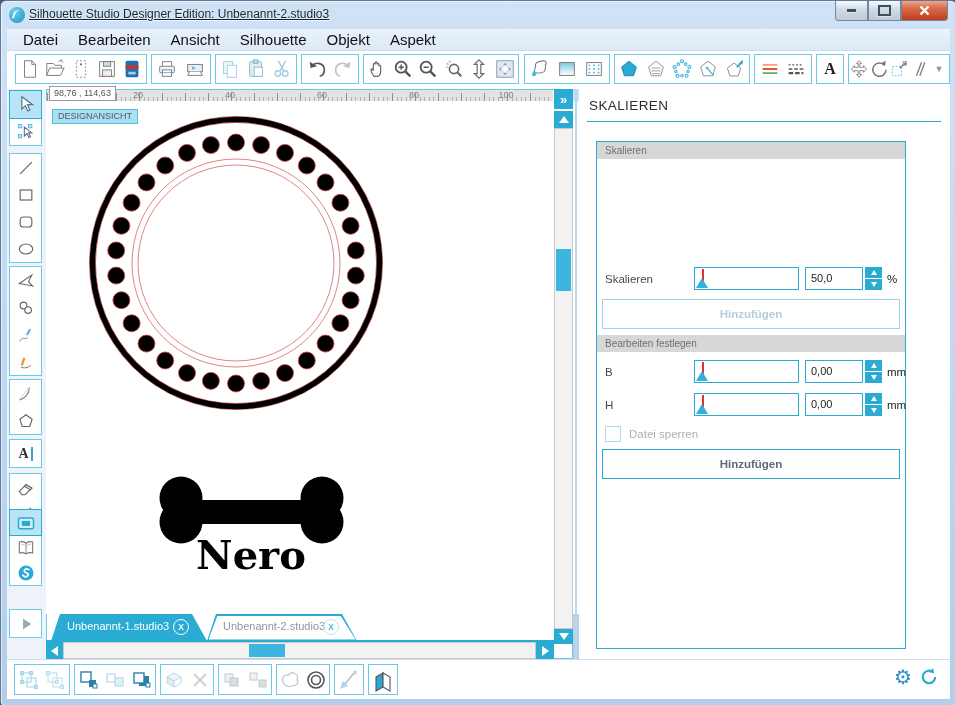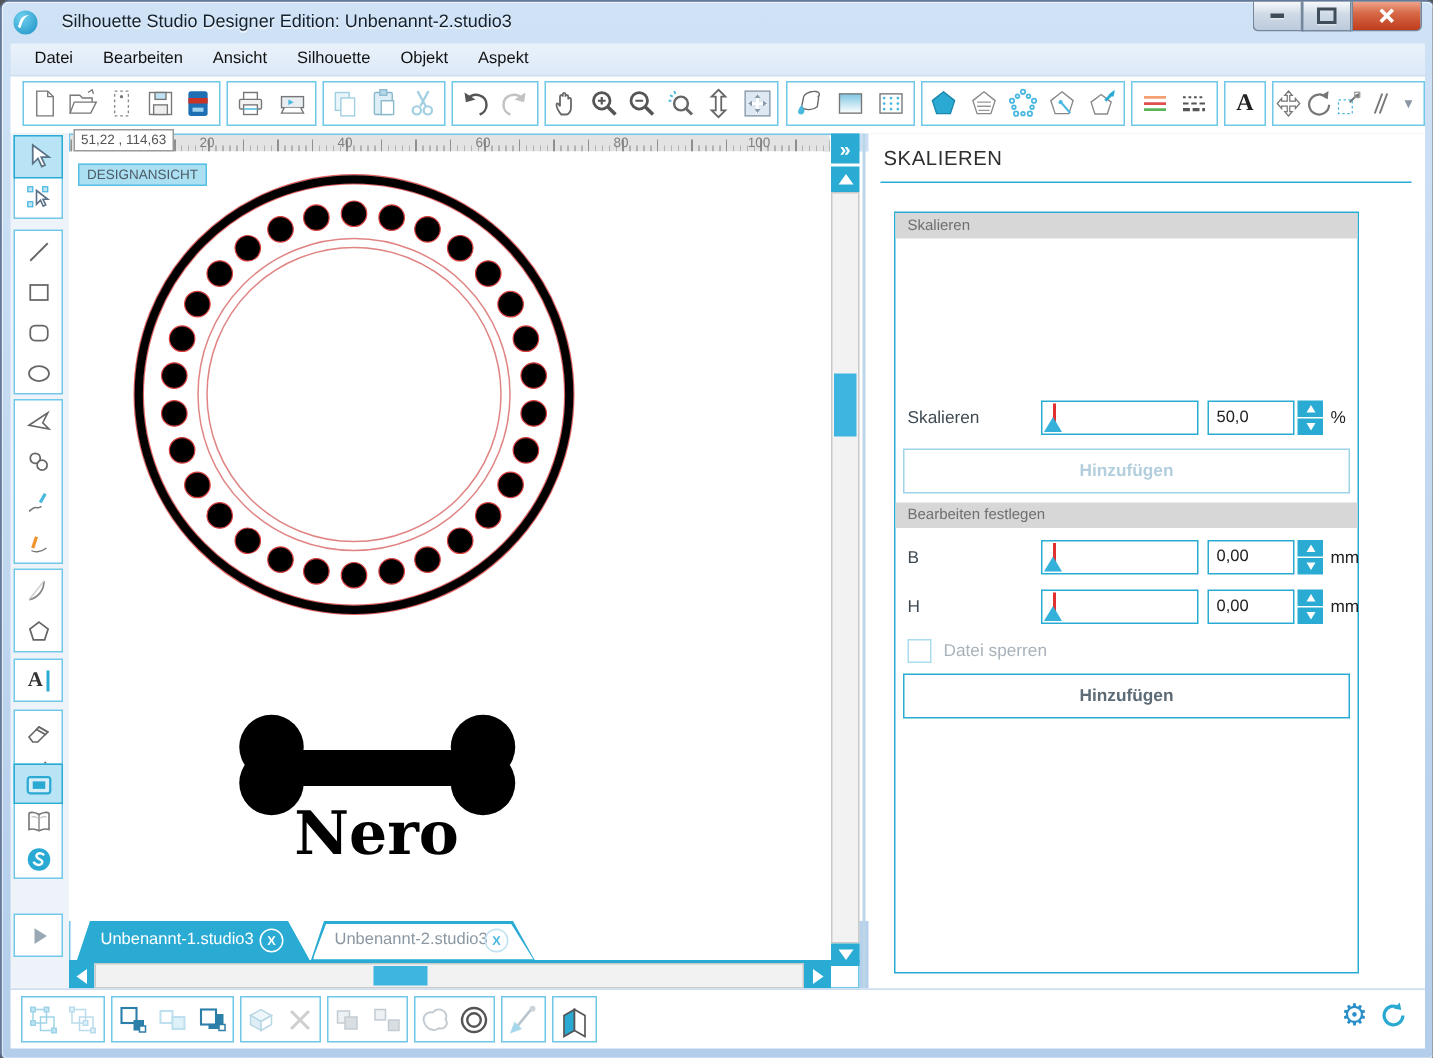--- a/index.html
+++ b/index.html
@@ -6,32 +6,32 @@
   .win{position:relative;width:955px;height:705px;background:linear-gradient(#cfe2f6,#b3cdea);
        border:1px solid #62799a;border-radius:6px 6px 5px 5px;overflow:hidden;
        box-shadow:inset 0 0 0 1px rgba(255,255,255,.55);}
   .abs{position:absolute;}
   
   .titlebar{left:0;top:0;width:955px;height:28px;}
   .title-logo{left:8px;top:6px;width:16px;height:16px;border-radius:50%;
       background:radial-gradient(circle at 35% 30%,#6fd0ee,#1b90c4);}
   .title-logo:after{content:"";position:absolute;left:4px;top:3px;width:8px;height:10px;
       border-left:2.5px solid #fff;border-radius:6px 0 6px 0;transform:rotate(18deg);}
-  .title-text{left:40px;top:6px;font-size:12px;color:#15222e;text-shadow:0 1px 0 rgba(255,255,255,.7);}
+  .title-text{left:28px;top:6px;font-size:12px;color:#15222e;text-shadow:0 1px 0 rgba(255,255,255,.7);text-decoration:underline;}
   .winbtns{right:8px;top:0;height:19px;display:flex;}
   .wbtn{width:31px;height:19px;border:1px solid #77879b;border-top:none;background:linear-gradient(#f7fafc,#cfdae6 45%,#bccadb);
         display:flex;align-items:center;justify-content:center;}
   .wbtn.first{border-radius:0 0 0 4px;}
   .wbtn.close{width:45px;background:linear-gradient(#f1a58c,#d66a48 40%,#c03c1c);border-radius:0 0 4px 0;}
   .glyph-min{width:9px;height:3px;background:#3f4c59;box-shadow:0 1px 0 rgba(255,255,255,.5);}
   .glyph-max{width:9px;height:7px;border:2px solid #3f4c59;box-shadow:0 1px 0 rgba(255,255,255,.4);}
   
   .menubar{left:6px;top:28px;width:943px;height:22px;background:linear-gradient(#eaf2fb,#dcE9f7);
       display:flex;align-items:center;padding-left:6px;box-sizing:border-box;border-bottom:1px solid #cddcee;}
-  .menu-item{font-size:11px;color:#111;padding:0 10px;line-height:21px;}
+  .menu-item{font-size:15px;color:#111;padding:0 10px;line-height:21px;}
   
   .topbar{left:6px;top:50px;width:943px;height:38px;background:#fff;}
   .tgroup{position:absolute;top:3px;height:30px;border:1px solid #6fc8e8;background:#fff;
       display:flex;align-items:center;justify-content:space-evenly;box-sizing:border-box;}
   .tbtn{width:24px;height:26px;display:flex;align-items:center;justify-content:center;}
   .bottombar{left:6px;top:658px;width:943px;height:39px;background:#fff;border-top:1px solid #cddcee;}
   .bgroup{position:absolute;top:4px;height:31px;border:1px solid #6fc8e8;background:#fff;
       display:flex;align-items:center;justify-content:space-evenly;box-sizing:border-box;}
   
   .ltools{left:6px;top:88px;width:39px;height:570px;background:#eef3f9;}
@@ -531,21 +531,21 @@
   </div>
 
   <div class="abs vruler" style="left:541px;top:100px;width:11px;height:512px;">
     <span class="rlabel v" style="top:25px;">20</span>
     <span class="rlabel v" style="top:123px;">40</span>
     <span class="rlabel v" style="top:221px;">60</span>
     <span class="rlabel v" style="top:319px;">80</span>
     <span class="rlabel v" style="top:417px;">100</span>
   </div>
 
-  <div class="abs coords-tip">51,22 , 114,63</div>
+  <div class="abs coords-tip">98,76 , 114,63</div>
 
   <div class="abs canvas">
     <div class="abs view-badge">DESIGNANSICHT</div>
     <svg width="496" height="513" viewBox="0 0 496 513">
 
       <g>
         <circle cx="190" cy="162" r="146.5" fill="none" stroke="#e06060" stroke-width="1"></circle>
         <circle cx="190" cy="162" r="140.5" fill="none" stroke="#e06060" stroke-width="1"></circle>
         <circle cx="190" cy="162" r="143.5" fill="none" stroke="#000" stroke-width="5.5"></circle>
         <g id="dots">

